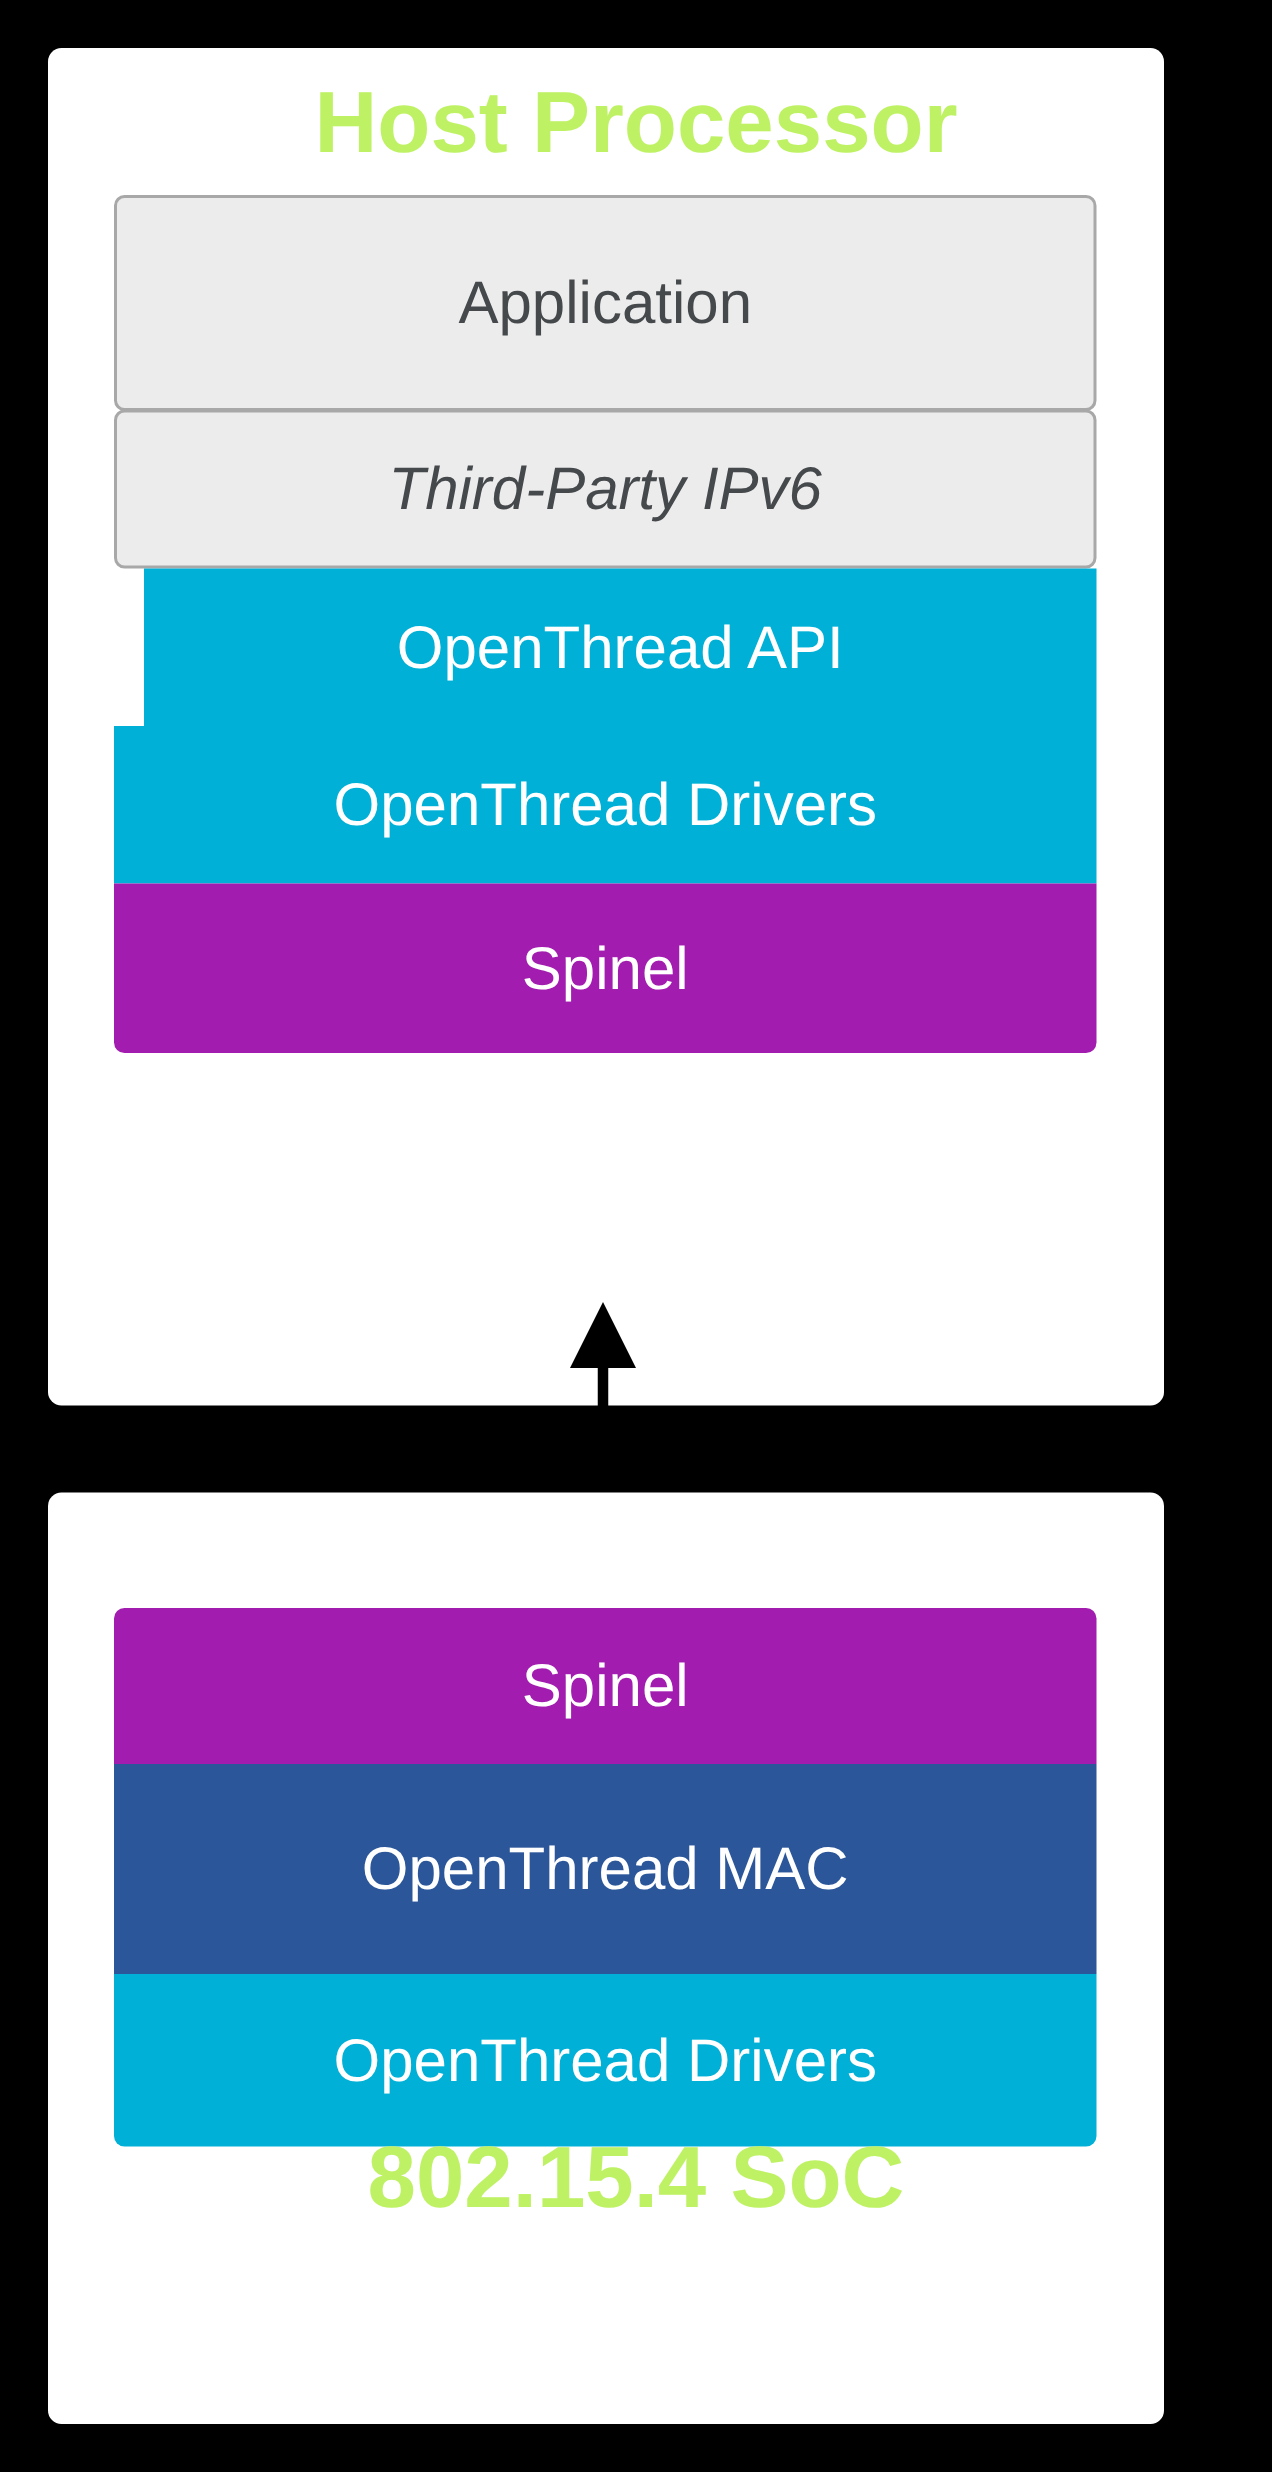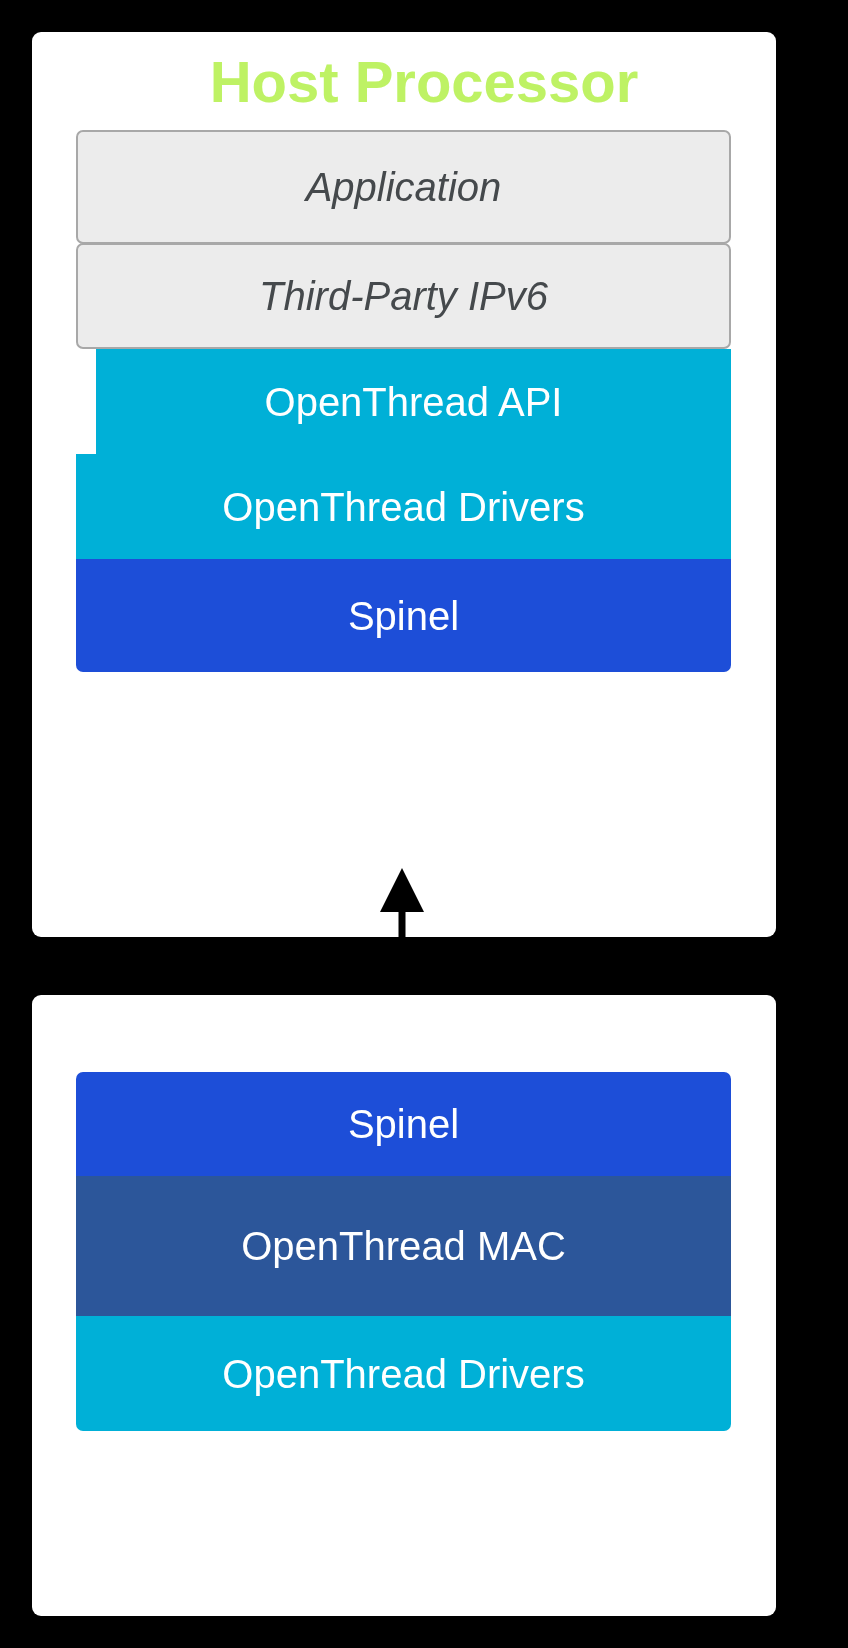--- a/index.html
+++ b/index.html
@@ -96,28 +96,28 @@
   
   .layer.cyan {
     background: #00b0d7;
     color: #ffffff;
   }
   .layer.navy {
     background: #2c569a;
     color: #ffffff;
   }
   .layer.red {
-    background: #1d4ed8;
+    background: #a21caf;
     color: #ffffff;
   }
   .layer.r-top    { border-top-left-radius: 7px;    border-top-right-radius: 7px; }
   .layer.r-bottom { border-bottom-left-radius: 7px; border-bottom-right-radius: 7px; }
 
   
-  #layer-application       { height: 114px; font-style: italic; }
+  #layer-application       { height: 144px; }
   #layer-third-party-ipv6  { height: 106px; margin-top: -1px; font-style: italic; }
   #layer-openthread-api    { height: 105px; margin-left: 20px; }
   #layer-openthread-core   { height: 194px; }
   #layer-openthread-drivers-host { height: 105px; }
   #layer-spinel-host       { height: 113px; }
 
   #layer-spinel-soc        { height: 104px; }
   #layer-openthread-mac    { height: 140px; }
   #layer-openthread-drivers-soc  { height: 115px; }
 
@@ -182,14 +182,15 @@
     <div class="layer navy" id="layer-openthread-mac">
       <span class="layer-label">OpenThread MAC</span>
     </div>
 
     <div class="layer cyan r-bottom" id="layer-openthread-drivers-soc">
       <span class="layer-label">OpenThread Drivers</span>
     </div>
 
   </div>
 
+  <div class="panel-title" id="soc-title">802.15.4 SoC</div>
 
 </div>
 
 </body></html>

